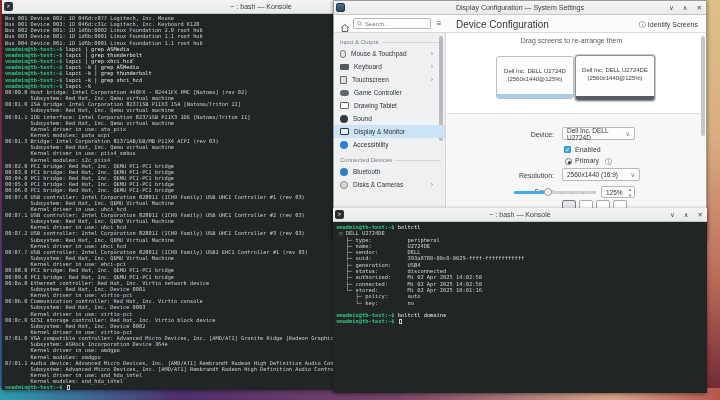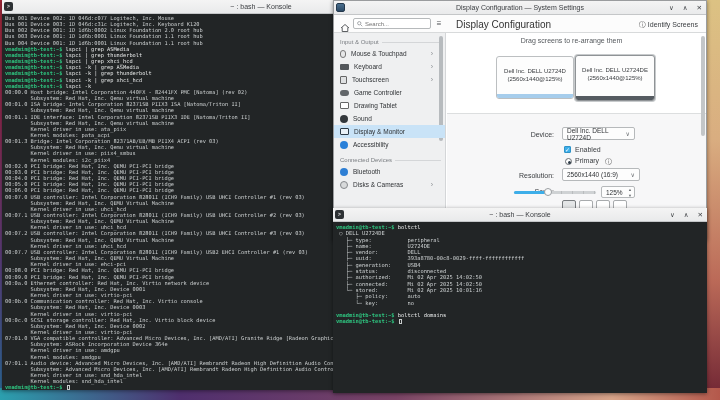--- a/index.html
+++ b/index.html
@@ -138,21 +138,21 @@
           </svg>
       </span>
       <span class="search">
         <svg width="6" height="6" viewBox="0 0 8 8">
             <circle cx="3" cy="3" r="2.2" fill="none" stroke="#8a8e92" stroke-width="1"></circle>
             <line x1="4.8" y1="4.8" x2="7" y2="7" stroke="#8a8e92" stroke-width="1"></line>
           </svg>
         <input placeholder="Search..." style="">
       </span>
       <span class="hamburger">≡</span>
-      <span class="page-title">Display Configuration</span>
+      <span class="page-title">Device Configuration</span>
       <span class="identify">
         <span class="i-ic">ⓘ</span>
         <span>Identify Screens</span>
       </span>
     </div>
 
     <div class="sidebar" id="sidebar">
       <div class="sb-scroll"></div>
     <div class="sb-h">
           <span>Input &amp; Output</span>

